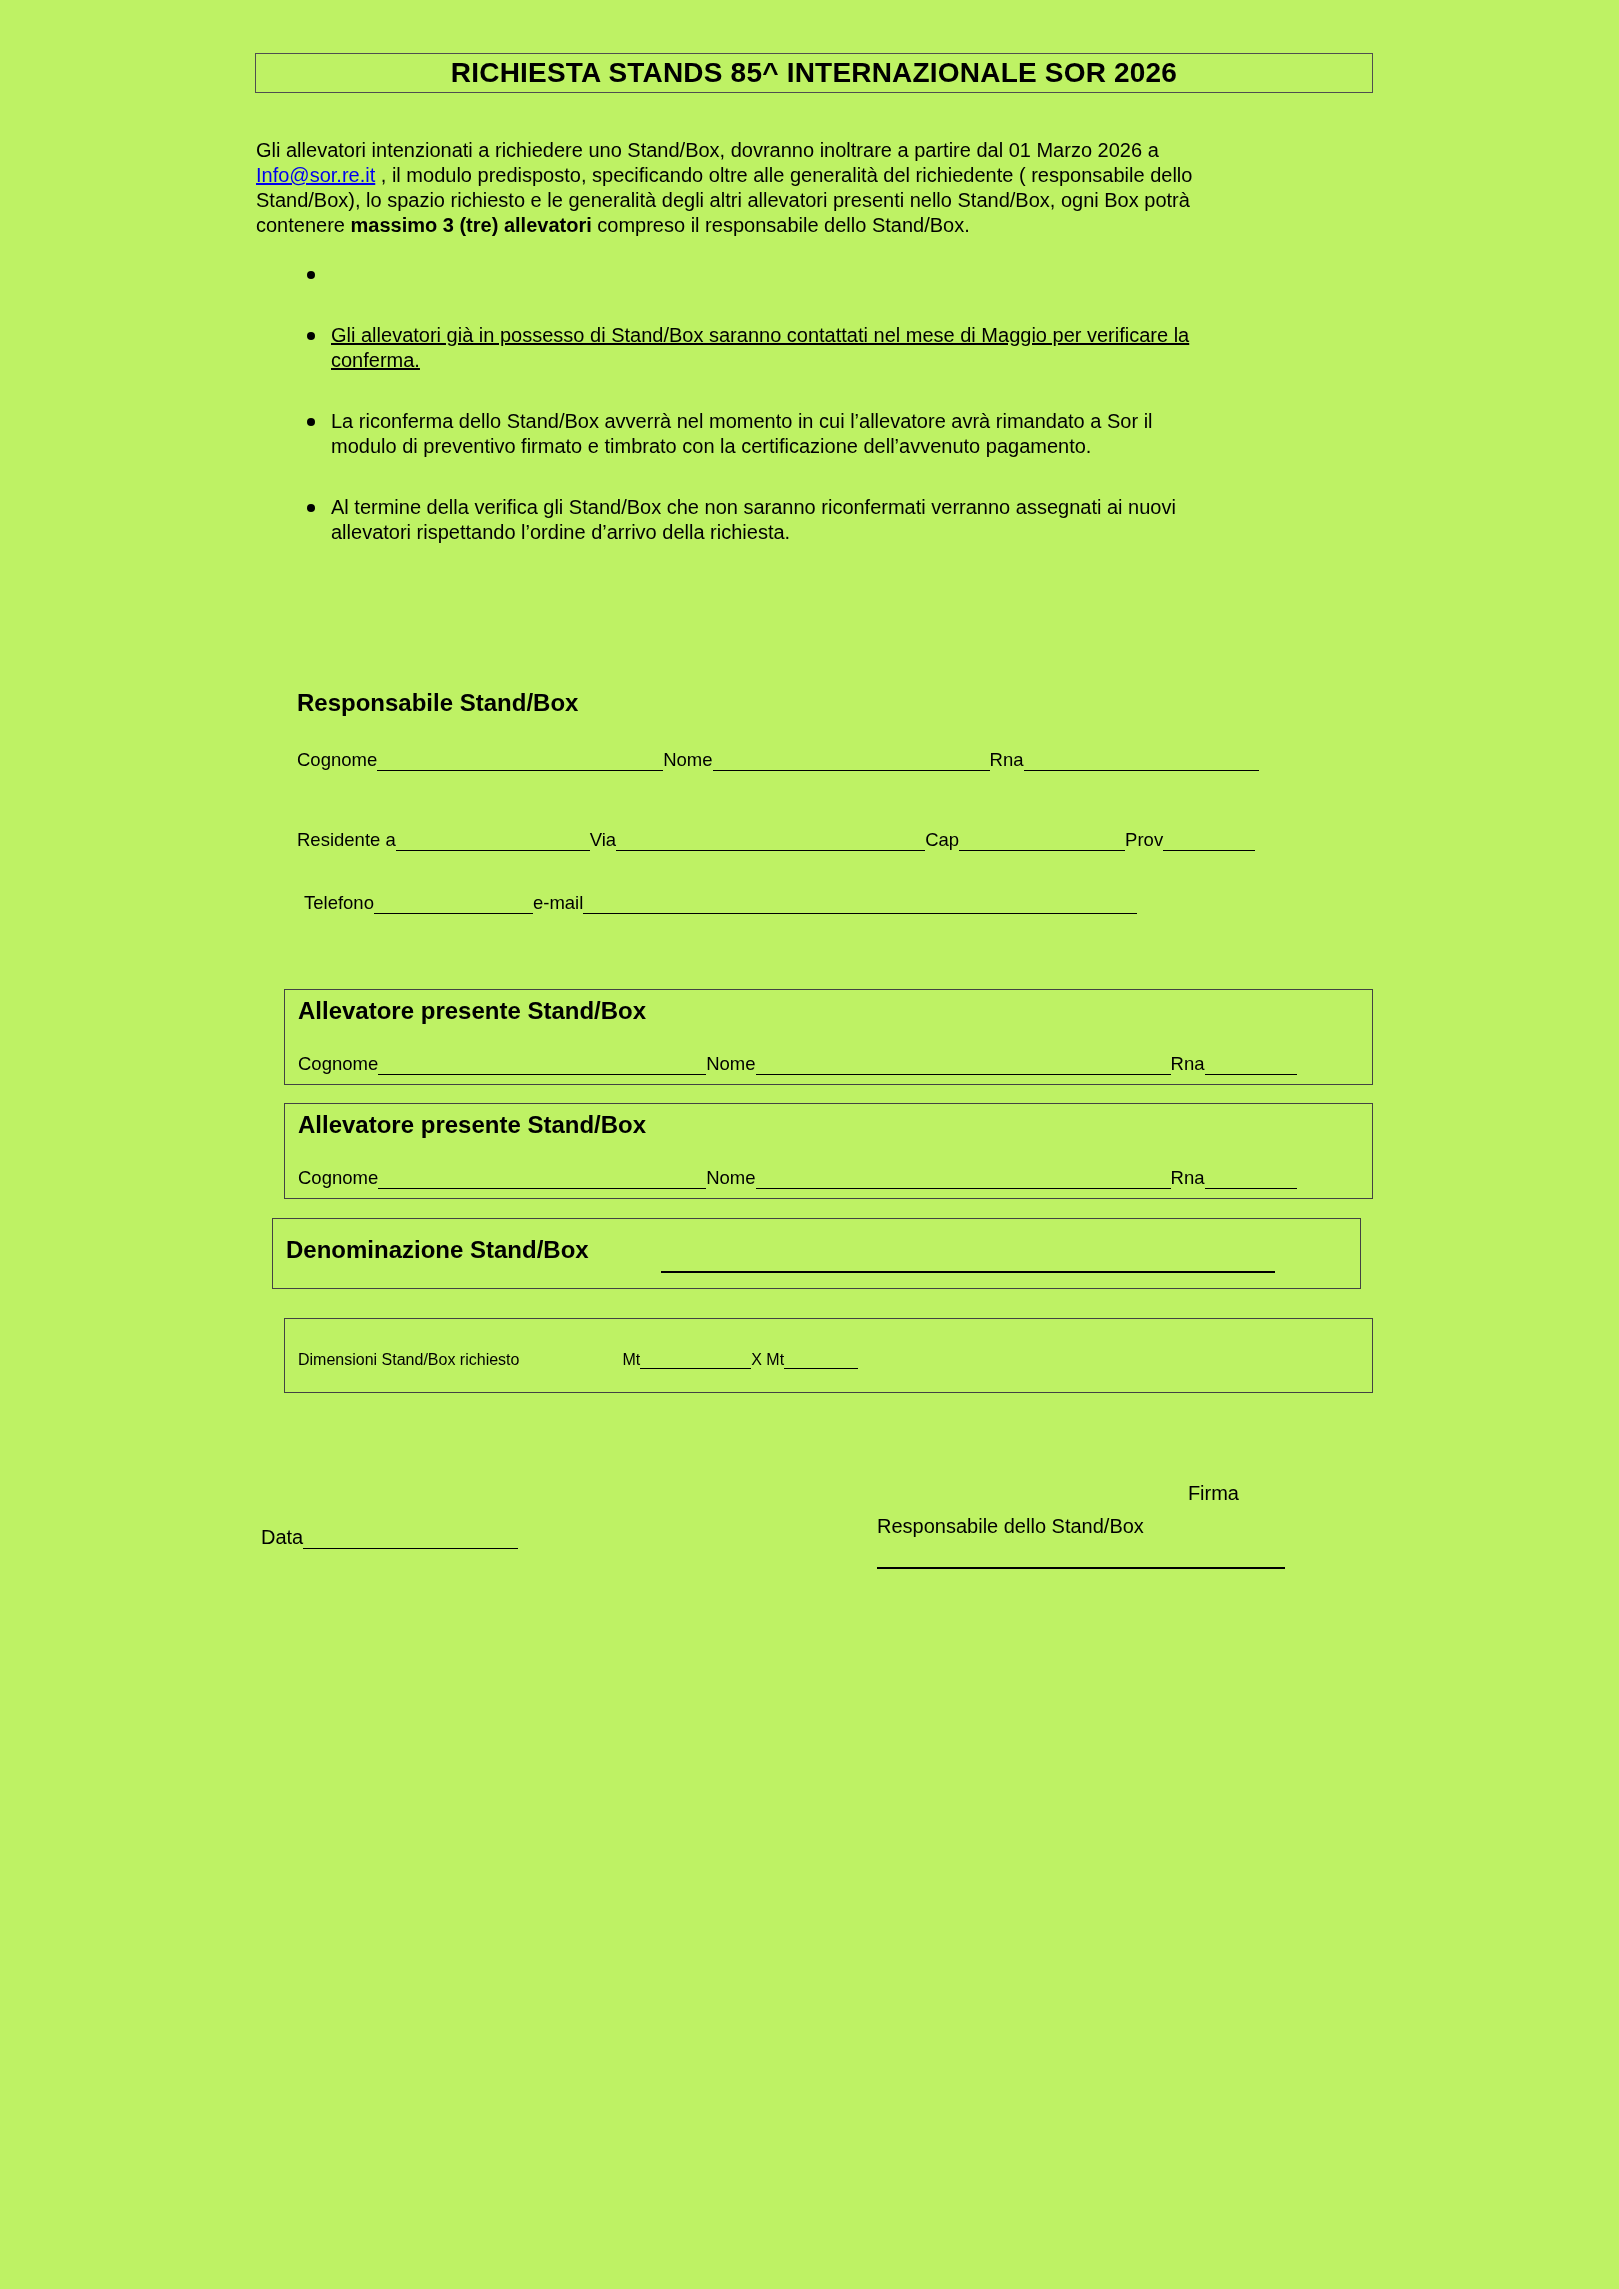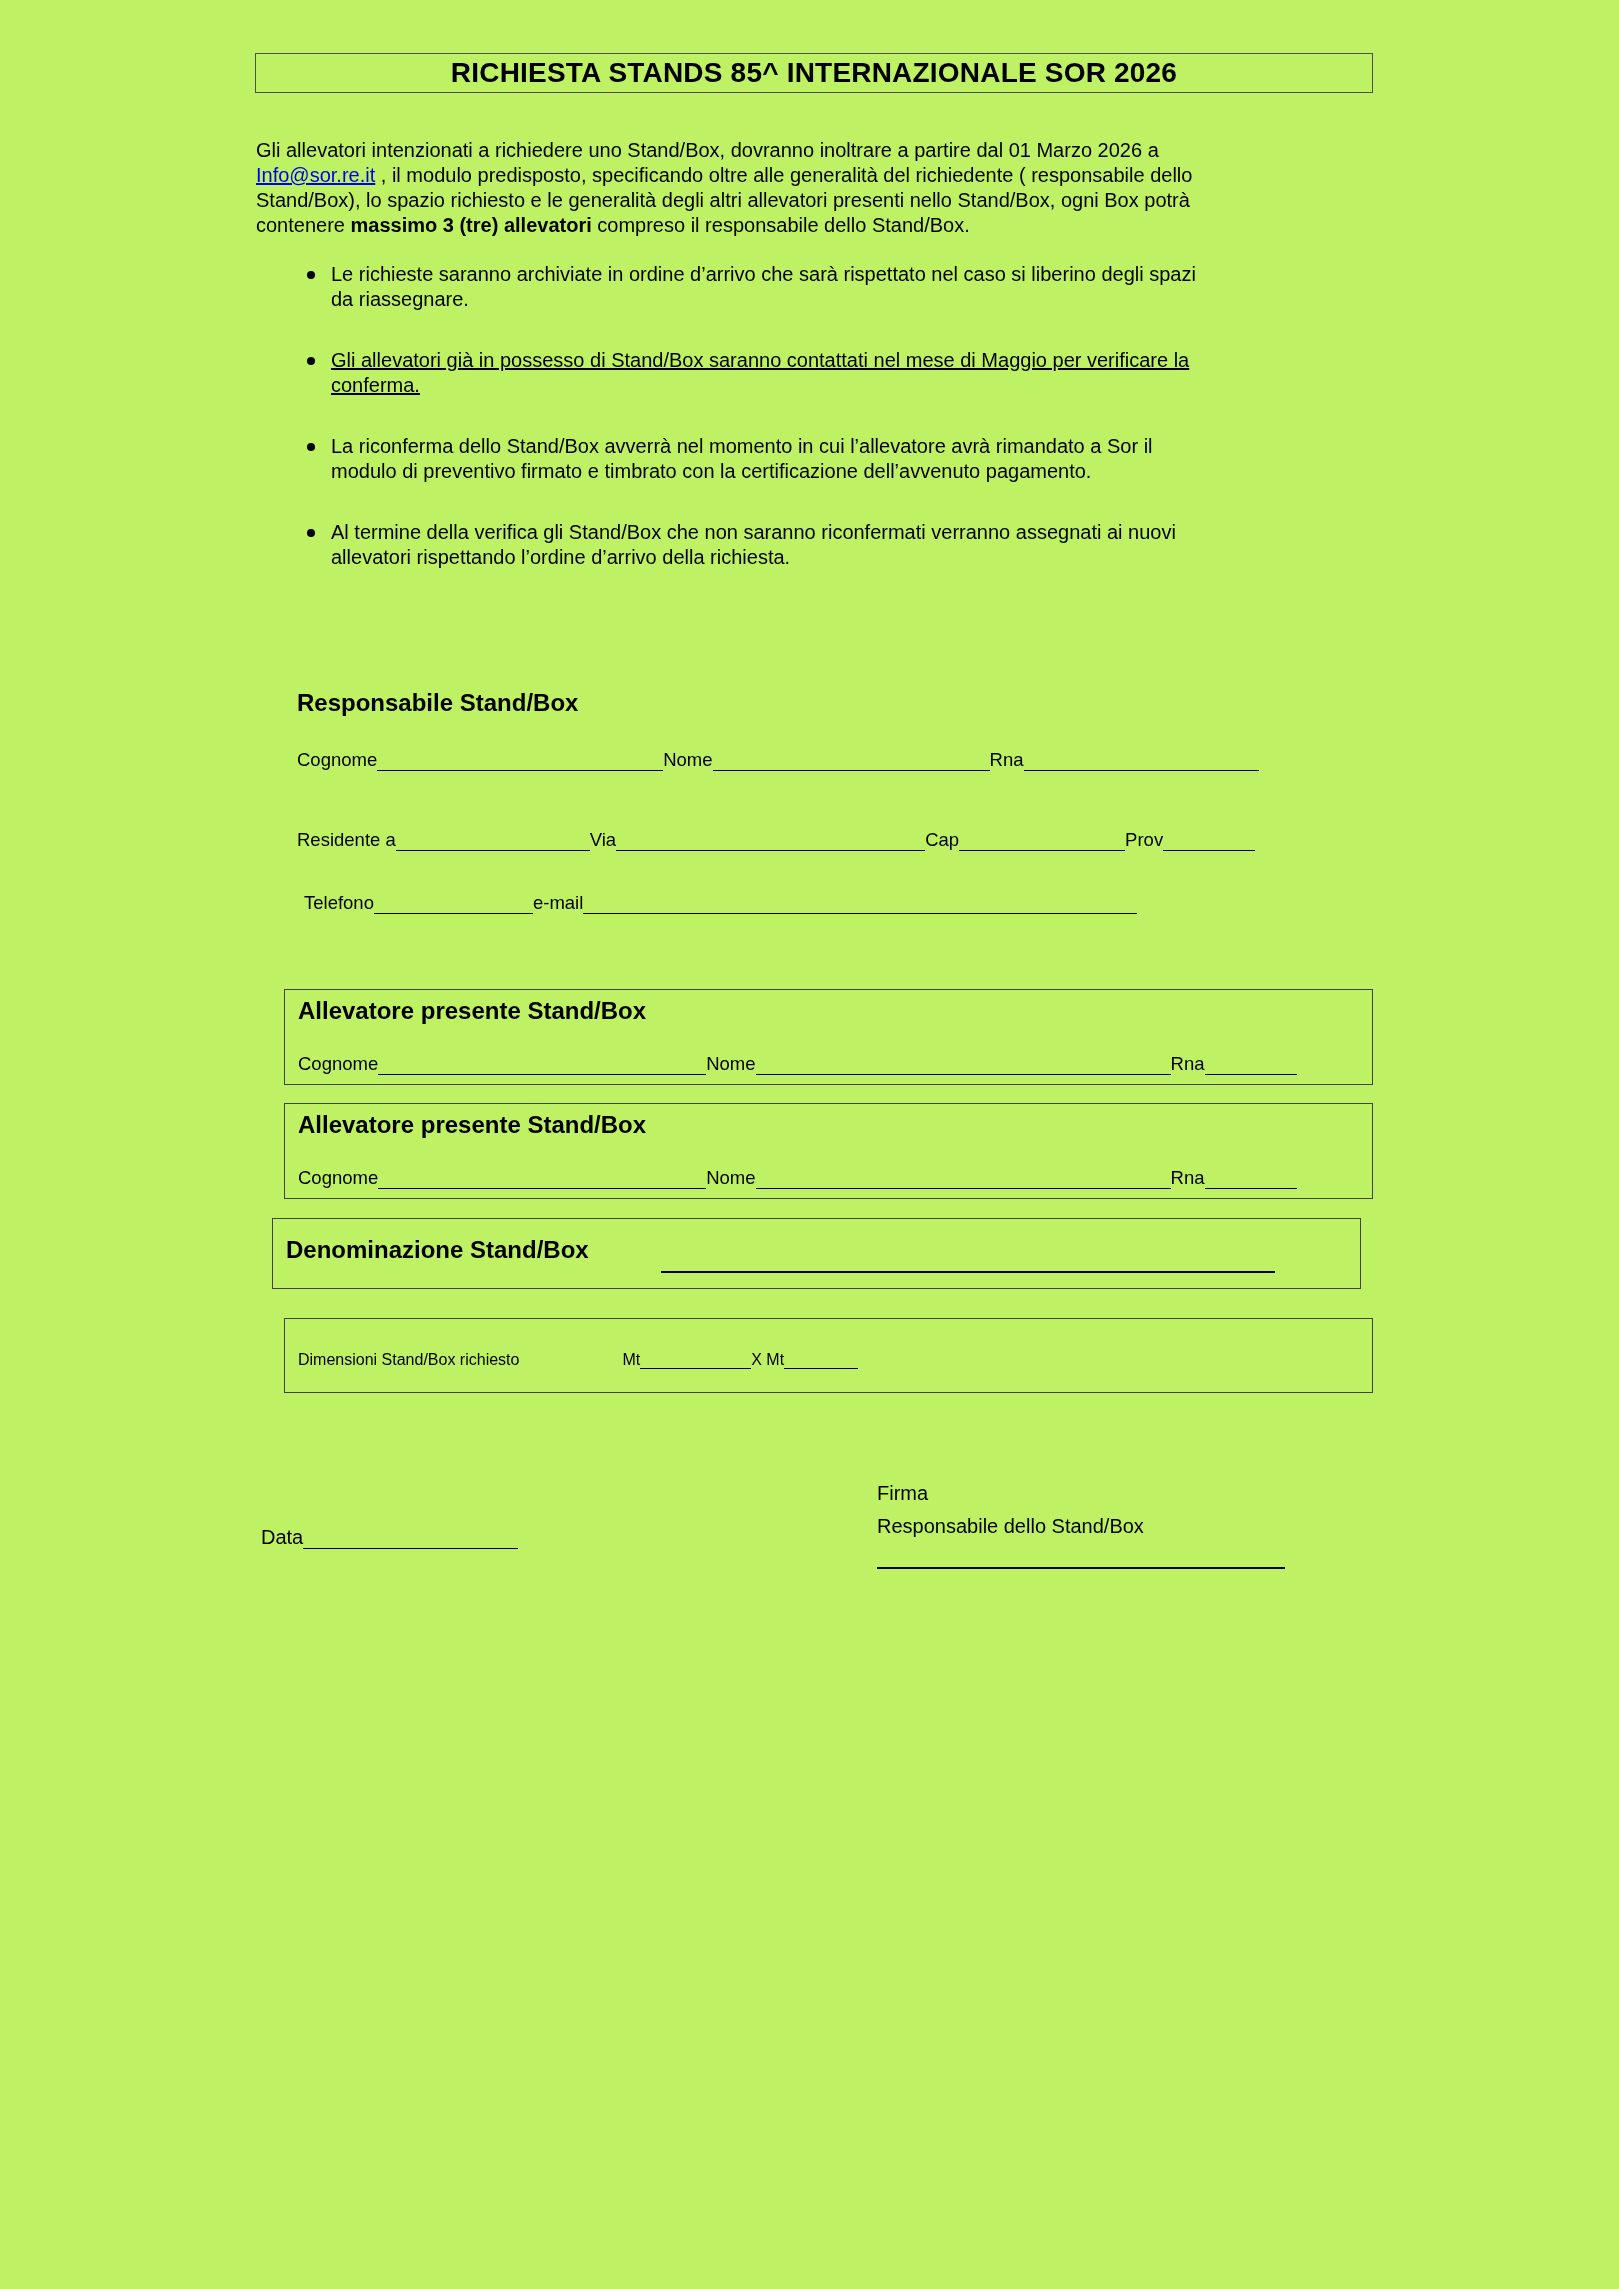--- a/index.html
+++ b/index.html
@@ -74,43 +74,41 @@
 
   .dim-row {
     position:absolute; left:13px; top:18.5px; height:31px;
     display:flex; align-items:flex-end;
     font-size:16px; font-weight:normal; white-space:pre;
   }
   .dim-gap { width:103px; }
 
   
   .firma-block { left:877px; top:1477px; width:408px; font-size:20px; line-height:33px; }
-  .firma-top { width:362px; text-align:left; }
+  .firma-top { width:362px; text-align:right; }
   .sig-line { left:877px; top:1567px; width:408px; border-bottom:2.8px solid #000; }
   .data-row { left:261px; top:1521px; height:28px; font-size:20px; }
 </style>
 </head>
 <body>
 
 <div class="page">
 
   <div class="abs header-box">
     <span>RICHIESTA STANDS 85^ INTERNAZIONALE SOR 2026</span>
   </div>
 
   <p class="abs intro"><span>Gli allevatori intenzionati a richiedere uno Stand/Box, dovranno inoltrare a partire dal 01 Marzo 2026 a
 </span><a class="email">Info@sor.re.it</a><span> ,  il modulo predisposto, specificando oltre alle generalità del richiedente ( responsabile dello
 Stand/Box), lo spazio richiesto e le generalità degli altri allevatori presenti nello Stand/Box, ogni Box potrà
 contenere </span><span class="bold">massimo 3 (tre) allevatori</span><span> compreso il responsabile dello Stand/Box.</span></p>
 
   <div class="abs bullets">
     <div class="bullet-item">
       <span class="bullet-dot"></span>
-      <span class="bullet-text">Le richieste saranno archiviate in ordine d’arrivo che sarà rispettato nel caso si liberino degli spazi
-da riassegnare.</span>
     </div>
     <div class="bullet-item">
       <span class="bullet-dot"></span>
       <span class="bullet-text u">Gli allevatori già in possesso di Stand/Box saranno contattati nel mese di Maggio per verificare la
 conferma.</span>
     </div>
     <div class="bullet-item">
       <span class="bullet-dot"></span>
       <span class="bullet-text">La riconferma dello Stand/Box avverrà nel momento in cui l’allevatore  avrà rimandato a Sor il
 modulo di preventivo firmato e timbrato con la certificazione dell’avvenuto pagamento.</span>

